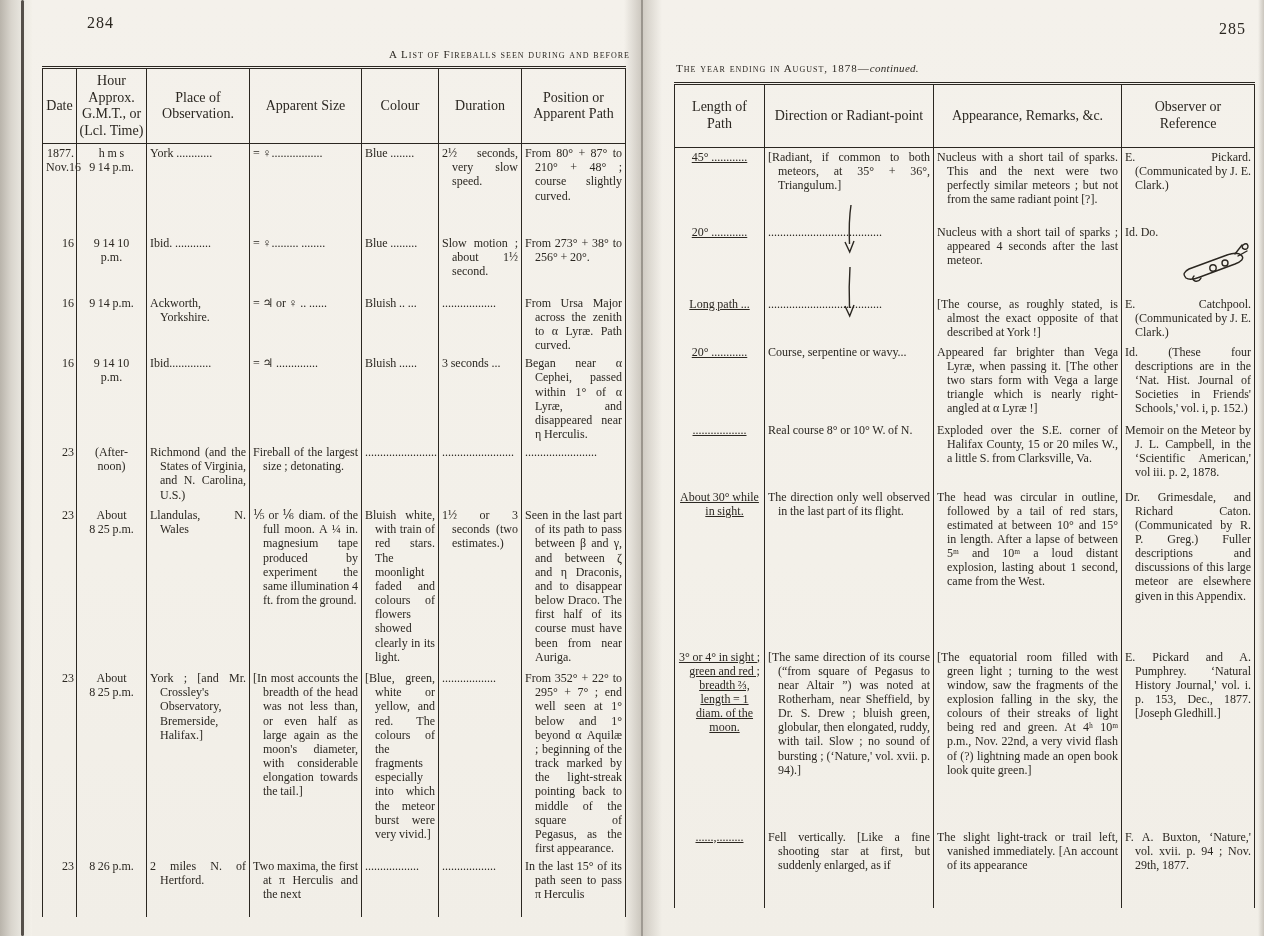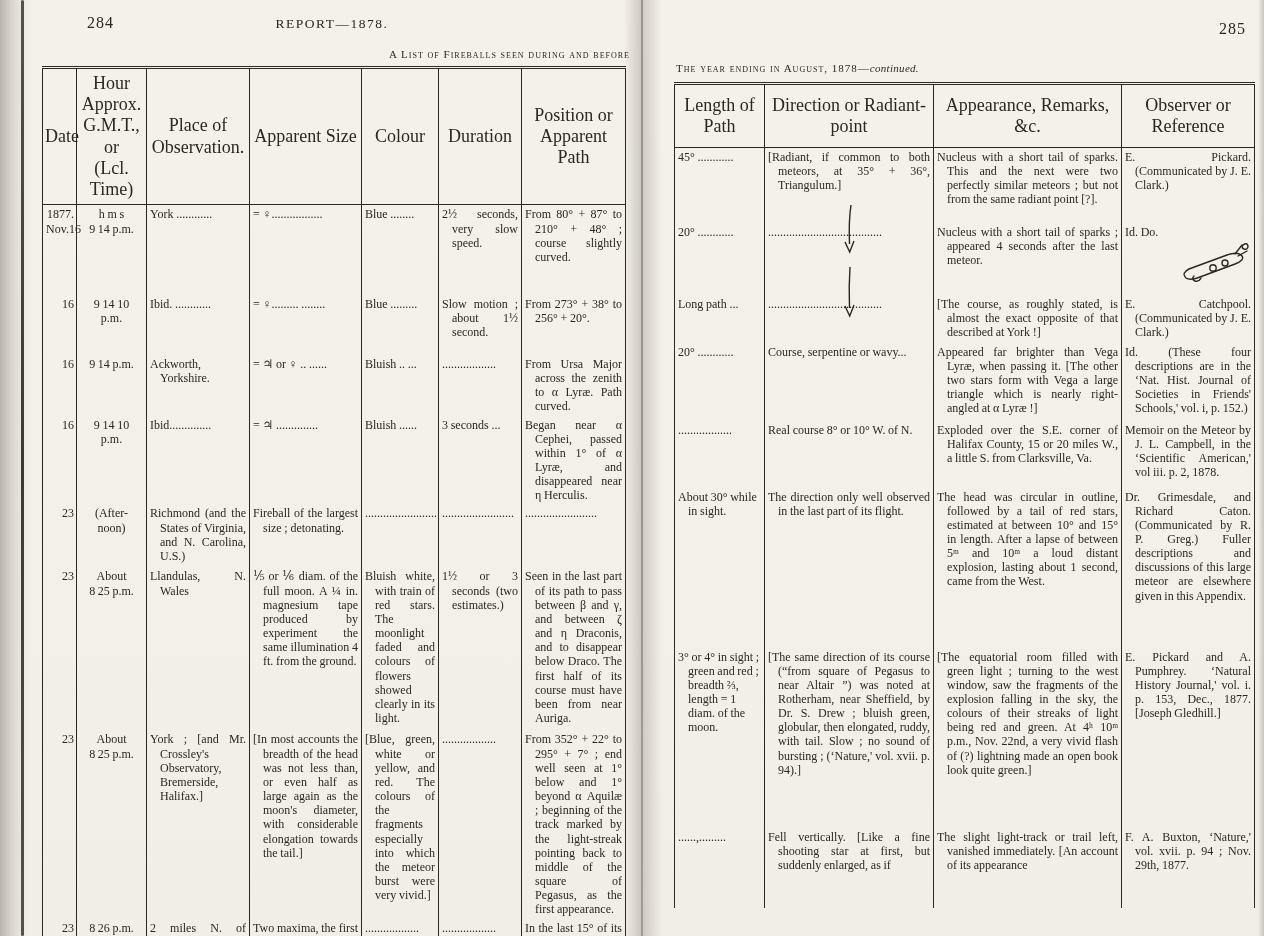--- a/index.html
+++ b/index.html
@@ -63,33 +63,33 @@
   .tbl-right { top:82px; left:12px;  width:580px; }
   .tbl th, .tbl td {
     border-left:1px solid #2b2721;
     vertical-align:top; padding:2px 3px;
     overflow:visible;
   }
   .tbl th:last-child, .tbl td:last-child { border-right:1px solid #2b2721; }
   .tbl thead th {
     border-bottom:1px solid #2b2721;
     font-weight:normal; text-align:center; vertical-align:middle;
-    font-size:18px; white-space:pre-line; padding:4px 2px;
+    font-size:14px; white-space:pre-line; padding:4px 2px;
   }
   .tbl-left thead tr  { height:72px; }
   .tbl-right thead tr { height:64px; }
   .tbl td span { display:block; white-space:pre-line; word-spacing:-.3px; }
   
   .tbl-left  td:nth-child(n+3) span,
   .tbl-right td span { padding-left:10px; text-indent:-10px; text-align:justify; }
   .tbl-left  td:nth-child(1) { text-align:right; padding-right:2px;margin-top:12px; }
   .tbl-left  td:nth-child(1) span { text-align:right; }
   .tbl-left  td:nth-child(2) { text-align:center; }
   .tbl-left  td:nth-child(2) span { text-align:center; }
-  .tbl-right td:nth-child(1) span { text-align:left; }
+  .tbl-right td:nth-child(1) span { text-align:center;text-decoration:underline; }
   
   .tbl-left tbody tr:nth-child(1){height:90px}
   .tbl-left tbody tr:nth-child(2){height:60px}
   .tbl-left tbody tr:nth-child(3){height:55px}
   .tbl-left tbody tr:nth-child(4){height:77px}
   .tbl-left tbody tr:nth-child(5){height:63px}
   .tbl-left tbody tr:nth-child(6){height:163px}
   .tbl-left tbody tr:nth-child(7){height:182px}
   .tbl-left tbody tr:nth-child(8){height:60px}
   .tbl-right tbody tr:nth-child(1){height:75px}
@@ -111,21 +111,20 @@
 
 <div class="scan">
   <div class="binding"></div>
   <div class="binding-line"></div>
   <div class="gutter"></div>
   <div class="gutter-line"></div>
   <div class="edge-right"></div>
 
   <div class="page page-left">
     <div class="folio folio-left">284</div>
-    <div class="runhead runhead-left">REPORT—1878.</div>
     <div class="caption caption-left">A List of Fireballs seen during and before</div>
     <table class="tbl tbl-left">
       <colgroup>
         <col style="width:34px">
           <col style="width:70px">
           <col style="width:103px">
         <col style="width:112px">
           <col style="width:77px">
           <col style="width:83px">
           <col style="width:104px">

